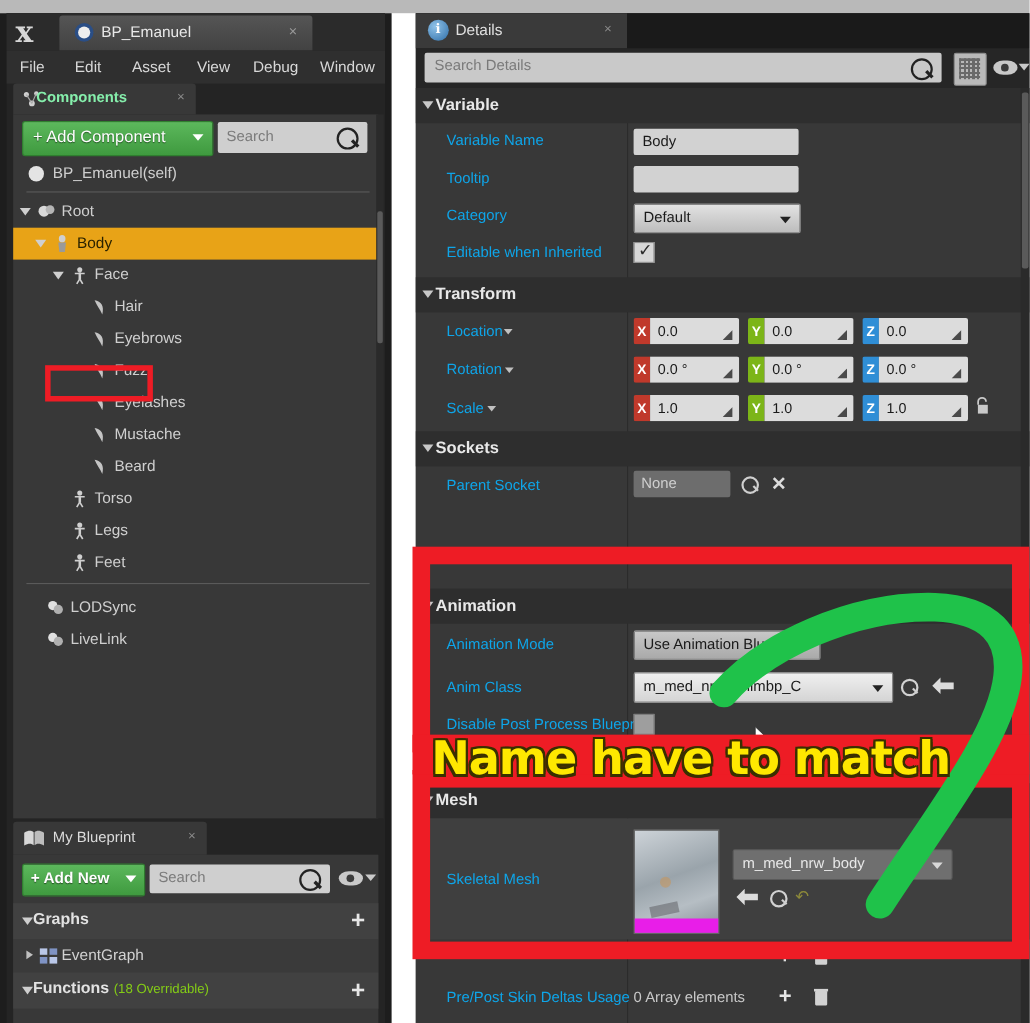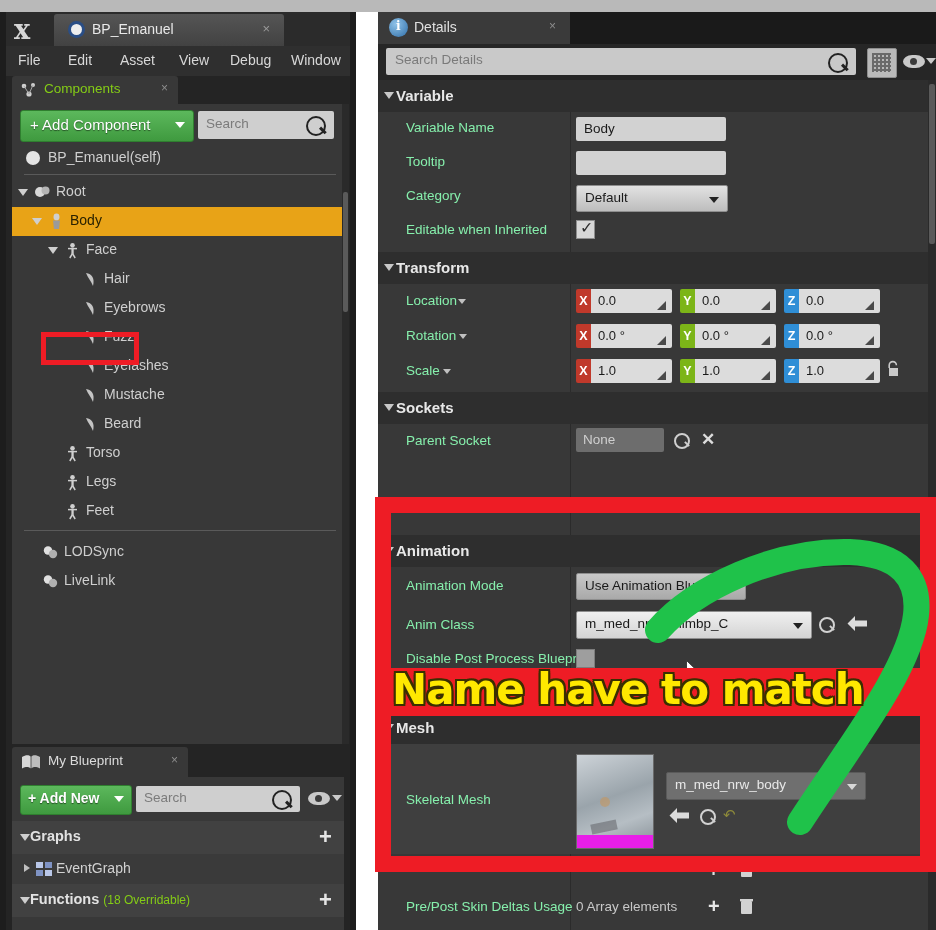--- a/index.html
+++ b/index.html
@@ -19,21 +19,21 @@
   .bptab .dot{position:absolute;left:14px;top:7px;width:17px;height:17px;border-radius:50%;background:#2a4e86;}
   .bptab .dot::after{content:"";position:absolute;left:3px;top:3px;width:11px;height:11px;border-radius:50%;background:#eee;}
   .bptab .lbl{position:absolute;left:38px;top:7px;font-size:14px;color:#e8e8e8;white-space:nowrap;}
   .bptab .xx{position:absolute;right:14px;top:7px;font-size:13px;color:#9a9a9a;}
 
   .menubar{position:absolute;left:0;top:34px;width:344px;height:30px;background:#2f2f2f;}
   .menubar .mi{position:absolute;top:6px;font-size:14px;color:#d8d8d8;}
 
   .cmpTab{position:absolute;left:6px;top:64px;width:166px;height:28px;background:#383838;border-radius:3px 3px 0 0;}
   .cmpTab .ic{position:absolute;left:8px;top:5px;width:18px;height:18px;}
-  .cmpTab .lbl{position:absolute;left:32px;top:5px;font-size:13.5px;color:#84cc16;}
+  .cmpTab .lbl{position:absolute;left:21px;top:5px;font-size:13.5px;color:#86efac;font-weight:bold;}
   .cmpTab .xx{position:absolute;right:10px;top:5px;font-size:12px;color:#8d8d8d;}
   .tabfill{position:absolute;left:0;top:64px;width:344px;height:28px;background:#262626;z-index:-1;}
 
   .cmpBody{position:absolute;left:6px;top:92px;width:332px;height:640px;background:#383838;}
   .toolrow{position:absolute;left:0;top:0;width:332px;height:40px;}
   .addcomp{position:absolute;left:8px;top:6px;width:172px;height:30px;border-radius:3px;
            background:linear-gradient(#5cb85c,#3f9a3f);border:1px solid #2f7f2f;}
   .addcomp .t{position:absolute;left:9px;top:5px;font-size:15px;font-weight:normal;color:#fff;white-space:nowrap;
               text-shadow:0 1px 1px rgba(0,0,0,.5);}
   .addcomp .car{position:absolute;right:8px;top:11px;width:0;height:0;border-left:5px solid transparent;border-right:5px solid transparent;border-top:6px solid #fff;}
@@ -91,21 +91,21 @@
   .gridbtn{position:absolute;left:489px;top:4px;width:28px;height:28px;background:#b9b9b9;border:1px solid #8d8d8d;border-radius:2px;}
   .gridbtn .g{position:absolute;left:4px;top:4px;width:19px;height:19px;
      background:repeating-linear-gradient(to right,#6a6a6a 0 2px,transparent 2px 4px),
                 repeating-linear-gradient(to bottom,#6a6a6a 0 2px,transparent 2px 4px);}
 
   .dBody{position:absolute;left:0;top:68px;width:558px;height:850px;background:#383838;}
   .secHdr{position:absolute;left:0;width:558px;height:32px;background:#2e2e2e;}
   .secHdr .t{position:absolute;left:18px;top:7px;font-size:15px;font-weight:bold;color:#e8e8e8;}
   .secHdr .tri{position:absolute;left:6px;top:12px;border-left:5px solid transparent;border-right:5px solid transparent;border-top:7px solid #c8c8c8;border-bottom:none;}
   .propRow{position:absolute;left:0;width:558px;}
-  .propRow .lab{position:absolute;left:28px;font-size:13.5px;color:#86efac;white-space:nowrap;text-align:center;}
+  .propRow .lab{position:absolute;left:28px;font-size:13.5px;color:#0ea5e9;white-space:nowrap;text-align:center;}
   .colLine{position:absolute;left:192px;width:1px;background:#2b2b2b;}
   .txtfield{position:absolute;background:#d2d2d2;border-radius:2px;}
   .txtfield .v{position:absolute;left:8px;top:4px;font-size:13.5px;color:#1a1a1a;white-space:nowrap;}
   .combo{position:absolute;background:linear-gradient(#e2e2e2,#bdbdbd);border:1px solid #8e8e8e;border-radius:2px;}
   .combo .v{position:absolute;left:8px;top:4px;font-size:13.5px;color:#1a1a1a;white-space:nowrap;}
   .combo .car{position:absolute;right:8px;top:11px;width:0;height:0;border-left:5px solid transparent;border-right:5px solid transparent;border-top:6px solid #222;}
   .chk{position:absolute;width:17px;height:17px;background:#d7d7d7;border:1px solid #8e8e8e;}
   .chk .m{position:absolute;left:3px;top:-3px;font-size:16px;color:#2b2b2b;}
   .chkOff{position:absolute;width:17px;height:17px;background:#9e9e9e;border:1px solid #7d7d7d;}
 

